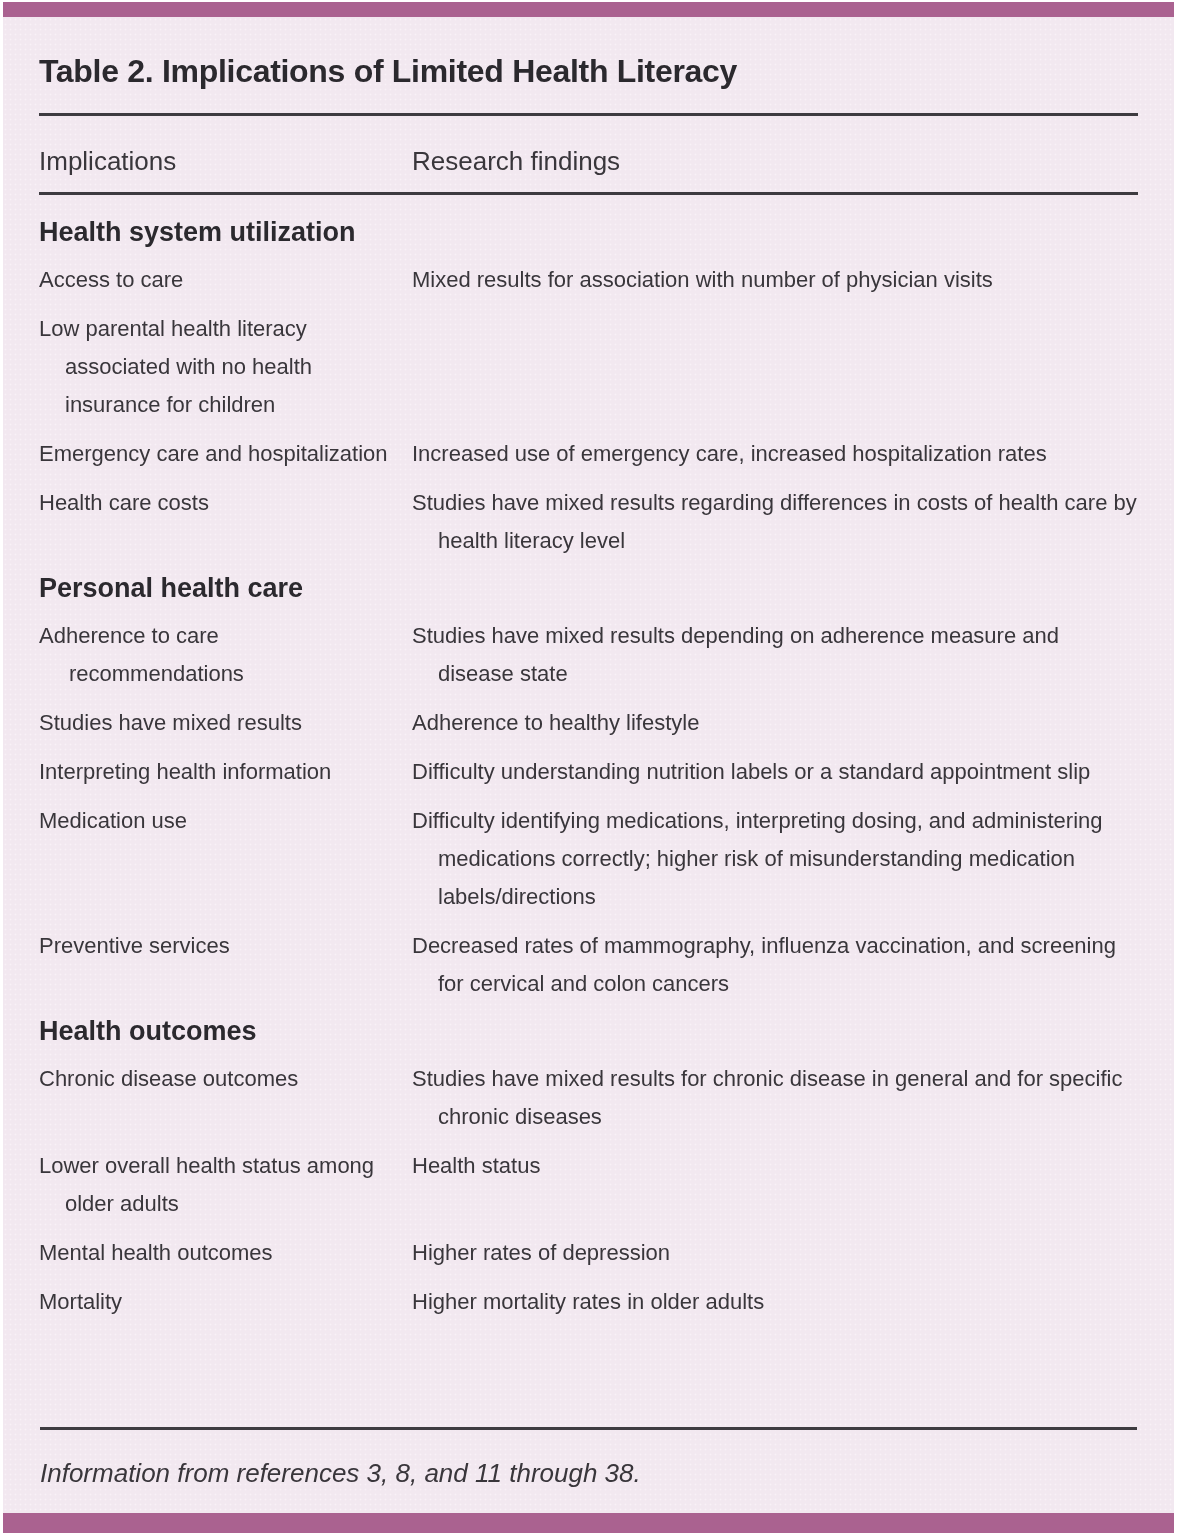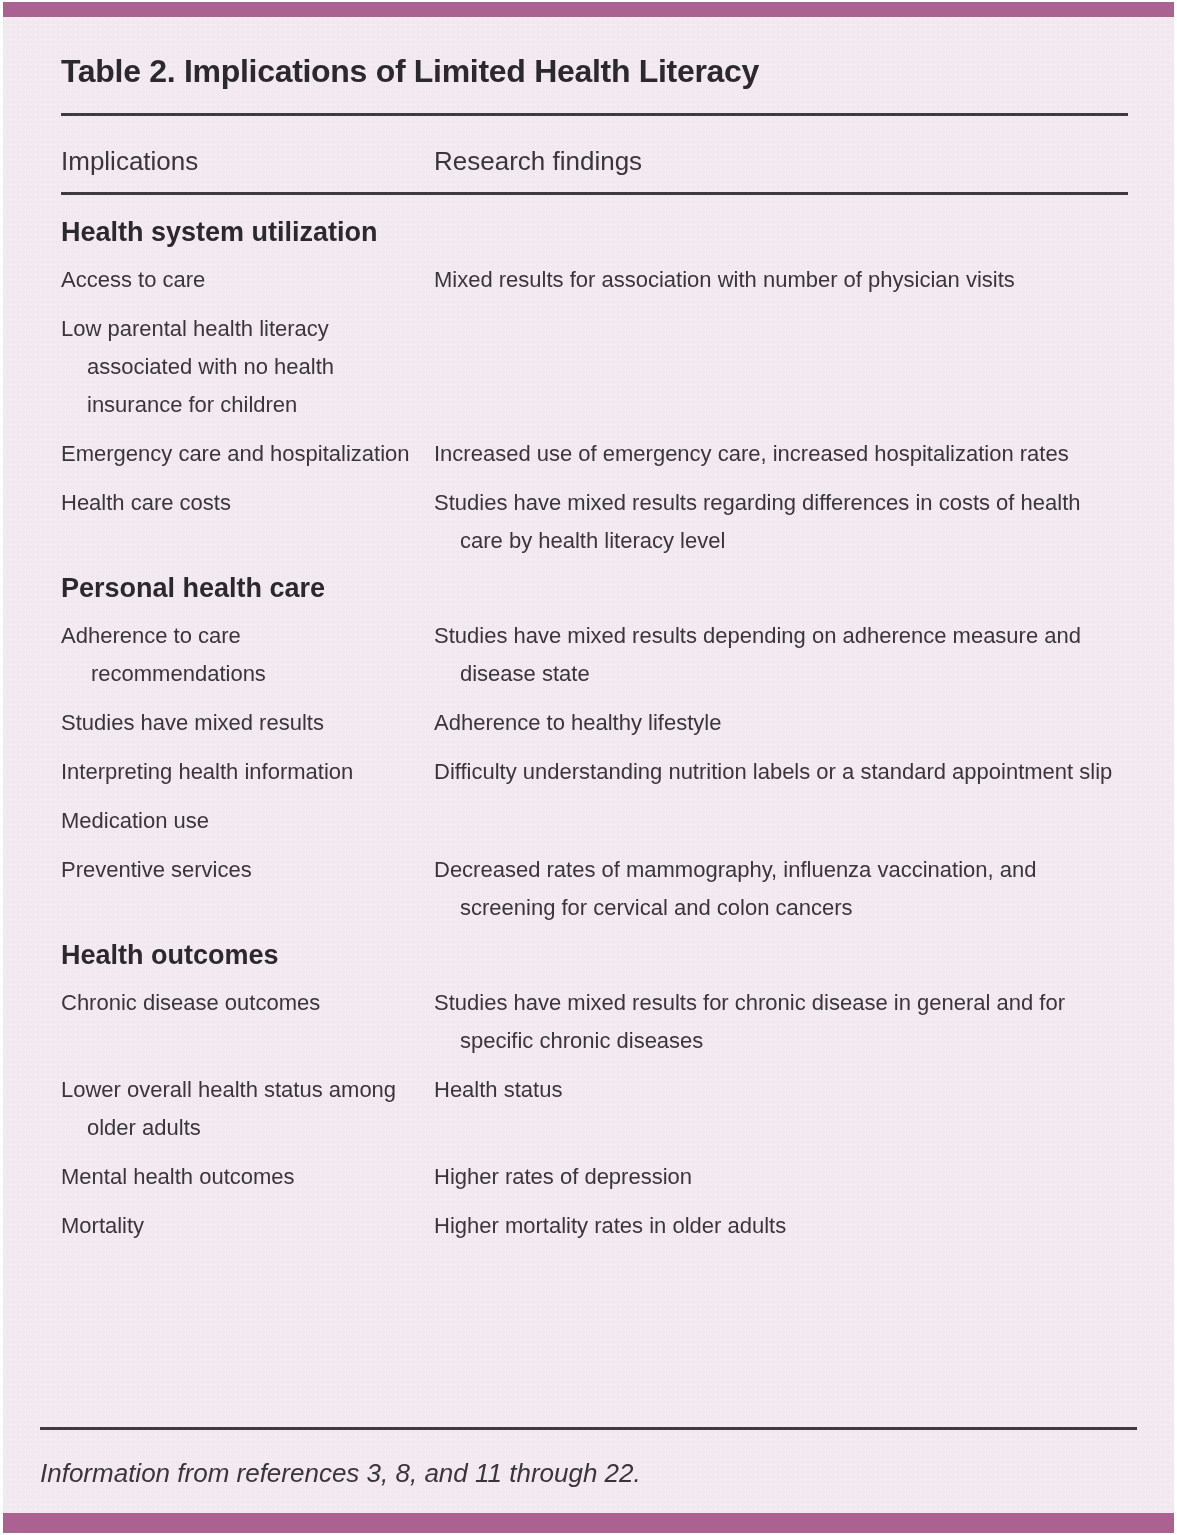--- a/index.html
+++ b/index.html
@@ -15,21 +15,21 @@
     position: absolute; top: 2px; left: 3px; right: 3px; bottom: 2px;
     background-color: #f2e8f0;
     background-image: radial-gradient(rgba(255,255,255,0.45) 0.8px, rgba(255,255,255,0) 1.1px);
     background-size: 5px 5px;
     color: #39363b;
     overflow: hidden;
   }
   .accent-bar { position: absolute; left: 0; right: 0; background: #aa6290; }
   .accent-bar.top { top: 0; height: 15px; }
   .accent-bar.bottom { bottom: 0; height: 20px; }
-  .content { position: absolute; top: 15px; left: 12px; right: 0; padding: 0 46px; }
+  .content { position: absolute; top: 15px; left: 0; right: 0; padding: 0 36px; }
   .page-title {
     font-size: 32px; font-weight: bold; color: #2b292e;
     letter-spacing: -0.3px; line-height: 40px;
     margin: 34px 0 0 0;
   }
   .rule { height: 0; border: 0; border-top: 3px solid #3d3b40; margin: 0; }
   .rule.under-title { margin-top: 22px; }
   .header-row {
     display: grid; grid-template-columns: 373px 1fr;
     font-size: 26px; line-height: 34px;
@@ -96,20 +96,21 @@
       <div class="row">
         <div class="cell finding">Studies have mixed results</div>
         <div class="cell implication">Adherence to healthy lifestyle</div>
       </div>
       <div class="row">
         <div class="cell implication">Interpreting health information</div>
         <div class="cell finding">Difficulty understanding nutrition labels or a standard appointment slip</div>
       </div>
       <div class="row">
         <div class="cell implication">Medication use</div>
+        <div class="cell finding">Difficulty identifying medications, interpreting dosing, and administering medications correctly; higher risk of misunderstanding medication labels/directions</div>
       </div>
       <div class="row">
         <div class="cell implication">Preventive services</div>
         <div class="cell finding">Decreased rates of mammography, influenza vaccination, and screening for cervical and colon cancers</div>
       </div>
     </div>
 
     <div class="section">
       <h2 class="section-heading">Health outcomes</h2>
       <div class="row">
@@ -126,17 +127,17 @@
       </div>
       <div class="row">
         <div class="cell implication">Mortality</div>
         <div class="cell finding">Higher mortality rates in older adults</div>
       </div>
     </div>
   </div>
 
   <div class="bottom-block">
     <hr class="rule">
-    <div class="footnote">Information from references 3, 8, and 11 through 22.</div>
+    <div class="footnote">Information from references 3, 8, and 11 through 38.</div>
   </div>
 
   <div class="accent-bar bottom"></div>
 </div>
 
 </body></html>

